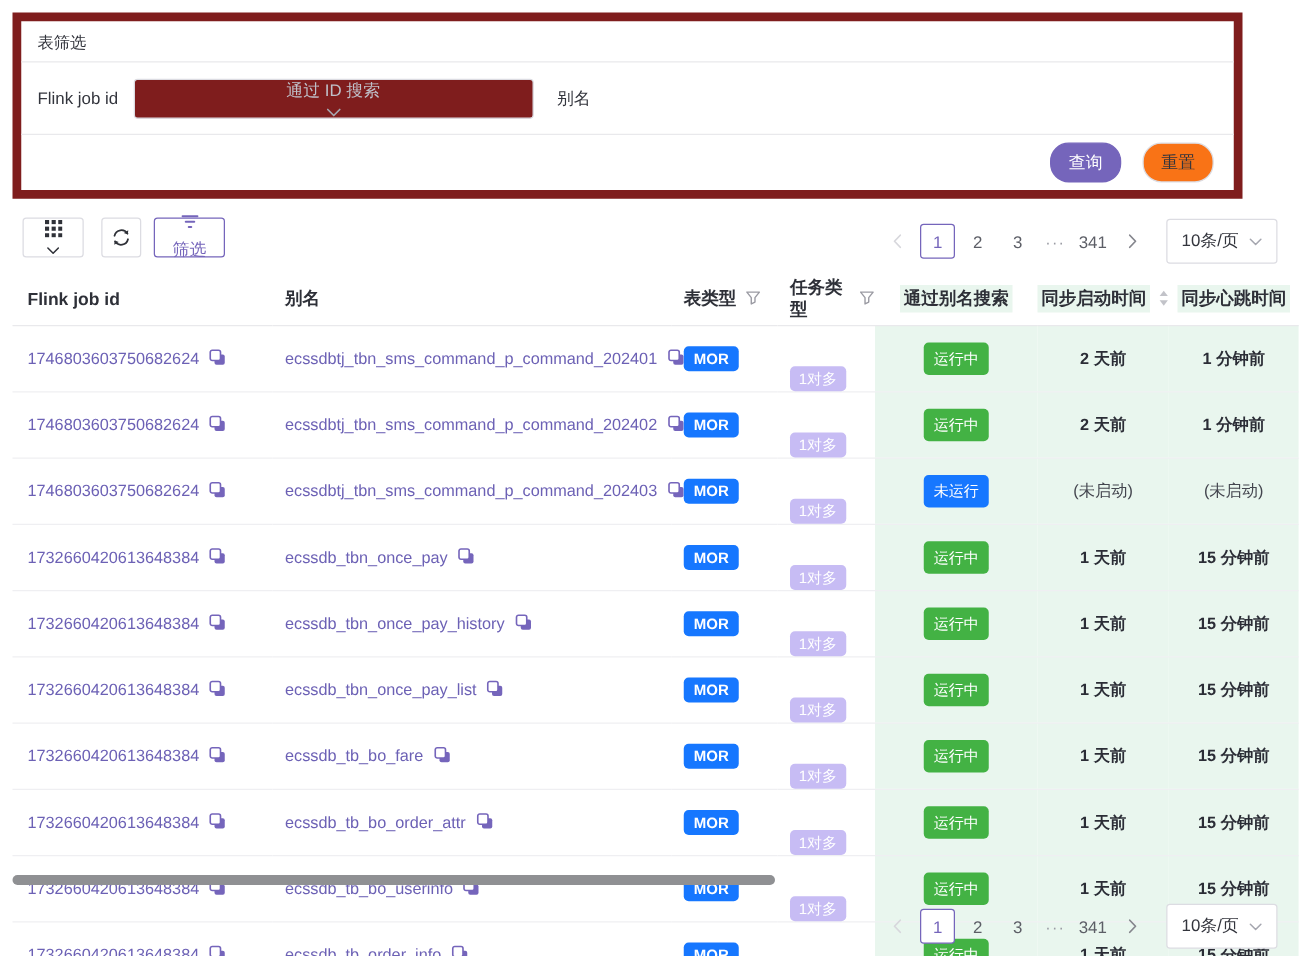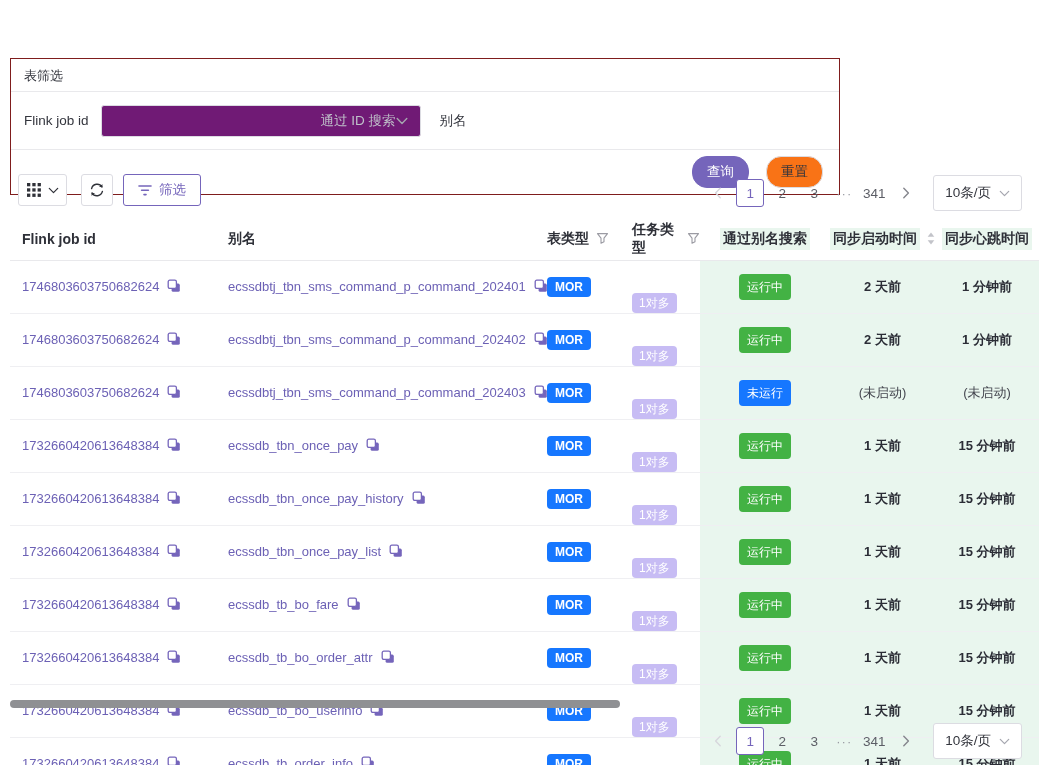--- a/index.html
+++ b/index.html
@@ -6,37 +6,37 @@
   html,body { width:1039px; height:765px; }
   body {
     position:relative; overflow:hidden; background:#fff;
     font-family:"Liberation Sans","DejaVu Sans",sans-serif;
     font-size:13px; color:#3a3c44;
   }
   svg { display:block; }
   .ic { flex:none; }
 
   
-  .filter-panel { position:absolute; left:10px; top:10px; width:830px; border:1px solid #7f1d1d; background:#fff;margin-top:48px; }
+  .filter-panel { position:absolute; left:10px; top:10px; width:984px; border:7px solid #7f1d1d; background:#fff; }
   .fp-title { height:33px; line-height:33px; padding-left:13px; font-size:13px; color:#33353d; border-bottom:1px solid #e9e9ec; }
   .fp-body { height:58px; display:flex; align-items:center; padding-left:13px; border-bottom:1px solid #e9e9ec; }
   .fp-label { color:#33353d; font-size:13.5px; margin-right:12px; white-space:nowrap; }
   .fp-label.second { margin-left:19px; }
-  .select-box { width:320px; height:32px; border:1px solid #dcdce2; border-radius:3px; background:#701a75;
-    display:flex; align-items:center; justify-content:flex-end; padding:0 12px; cursor:pointer; }
+  .select-box { width:320px; height:32px; border:1px solid #dcdce2; border-radius:3px; background:#7f1d1d;
+    display:flex; align-items:center; justify-content:space-between; padding:0 12px; cursor:pointer;flex-direction:column; }
   .placeholder { color:#bfc0c9; font-size:13.5px; }
   .fp-actions { height:44px; display:flex; align-items:center; justify-content:flex-end; gap:17px; padding-right:16px; }
   .btn { height:32px; padding:0 14px; font-size:13.5px; border-radius:15px; cursor:pointer; font-family:inherit; }
   .btn-primary { background:#7565bb; border:1px solid #7565bb; color:#fff; }
   .btn-default { background:#f97316; border:1px solid #dcdce2; color:#33353d; }
 
   
   .toolbar { position:absolute; left:18px; top:174px; display:flex; align-items:center; }
   .tb-btn { height:32px; background:#fff; border:1px solid #dcdce2; border-radius:3px; display:flex;
-    align-items:center; justify-content:center; cursor:pointer; font-family:Liberation Mono, monospace; }
+    align-items:center; justify-content:center; cursor:pointer; font-family:Liberation Mono, monospace;flex-direction:column; }
   .tb-grid { width:49px; gap:7px; margin-right:14px; }
   .tb-refresh { width:32px; margin-right:10px; }
   .tb-filter { padding:0 14px; gap:7px; border:1px solid #7565bb; color:#7565bb; font-size:13.5px; }
 
   
   .pager { position:absolute; right:17px; display:flex; align-items:center; gap:4px; }
   .pager-top { top:175px; }
   .pager-bottom { top:723px; }
   .pg-arrow { width:28px; height:28px; display:flex; align-items:center; justify-content:center; cursor:pointer; }
   .pg-num { min-width:28px; height:28px; display:flex; align-items:center; justify-content:center;

